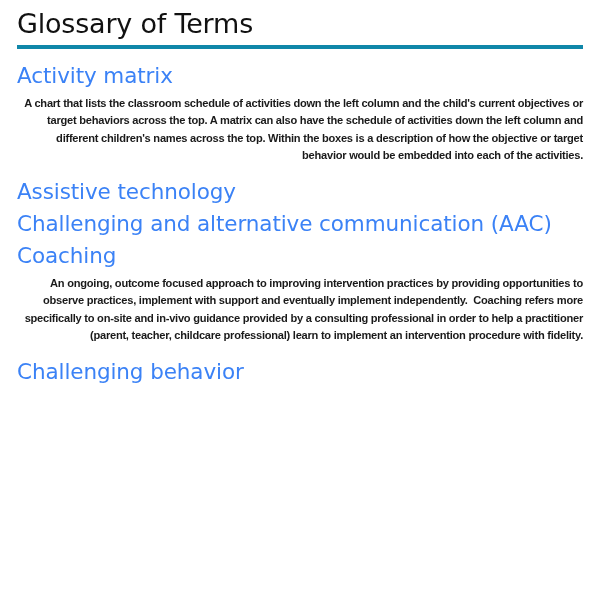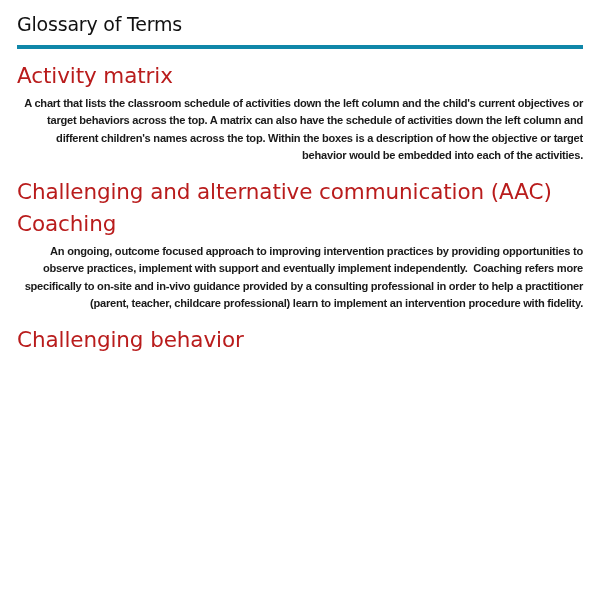--- a/index.html
+++ b/index.html
@@ -18,21 +18,21 @@
   .page {
     width: 600px;
     height: 600px;
     box-sizing: border-box;
     padding: 0 17px;
     overflow: hidden;
     position: relative;
   }
   .doc-title {
     font-family: "DejaVu Sans", sans-serif;
-    font-size: 19px;
+    font-size: 27px;
     font-weight: 400;
     line-height: 34px;
     letter-spacing: -0.2px;
     margin: 0;
     padding-top: 7px;
     color: #111111;
   }
   .title-rule {
     height: 4px;
     background: #1087a9;
@@ -43,21 +43,21 @@
   .term-block {
     margin: 0 0 4px 0;
   }
   .term-heading {
     font-family: "DejaVu Sans", sans-serif;
     font-size: 21.5px;
     font-weight: 400;
     line-height: 26px;
     letter-spacing: -0.1px;
     margin: 0 0 6px 0;
-    color: #b91c1c;
+    color: #3b82f6;
   }
   .term-def {
     font-family: "Liberation Sans", sans-serif;
     font-size: 11.1px;
     font-weight: 700;
     line-height: 17.3px;
     margin: 0 0 15px 0;
     color: #1a1a1a;
     letter-spacing: -0.25px;
     text-align: right;
@@ -75,20 +75,21 @@
   <h1 class="doc-title">Glossary of Terms</h1>
 
   <div class="title-rule"></div>
 
   <section class="term-block">
     <h2 class="term-heading">Activity matrix</h2>
     <p class="term-def">A chart that lists the classroom schedule of activities down the left column and the child's current objectives or target behaviors across the top. A matrix can also have the schedule of activities down the left column and different children's names across the top. Within the boxes is a description of how the objective or target behavior would be embedded into each of the activities.</p>
   </section>
 
   <section class="term-block">
+    <h2 class="term-heading">Assistive technology</h2>
   </section>
 
   <section class="term-block">
     <h2 class="term-heading">Challenging and alternative communication (AAC)</h2>
   </section>
 
   <section class="term-block">
     <h2 class="term-heading">Coaching</h2>
     <p class="term-def">An ongoing, outcome focused approach to improving intervention practices by providing opportunities to observe practices, implement with support and eventually implement independently.  Coaching refers more specifically to on-site and in-vivo guidance provided by a consulting professional in order to help a practitioner (parent, teacher, childcare professional) learn to implement an intervention procedure with fidelity.</p>
   </section>

